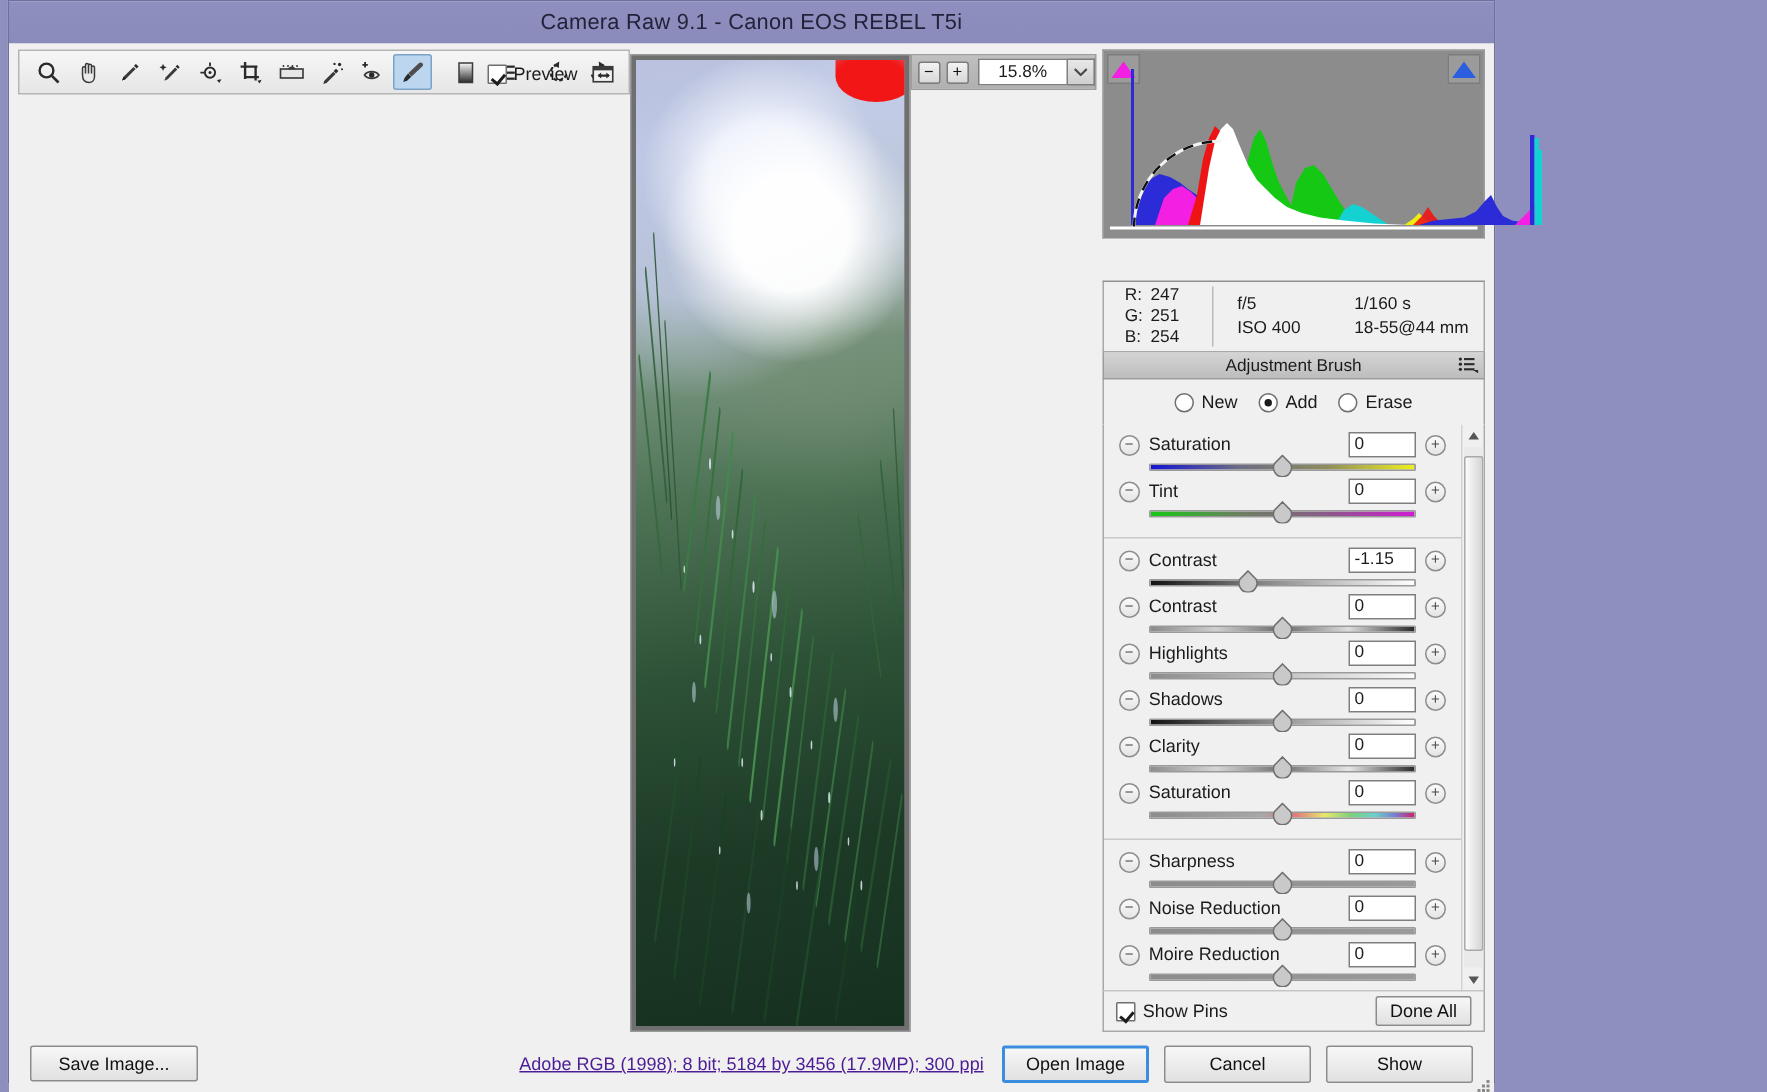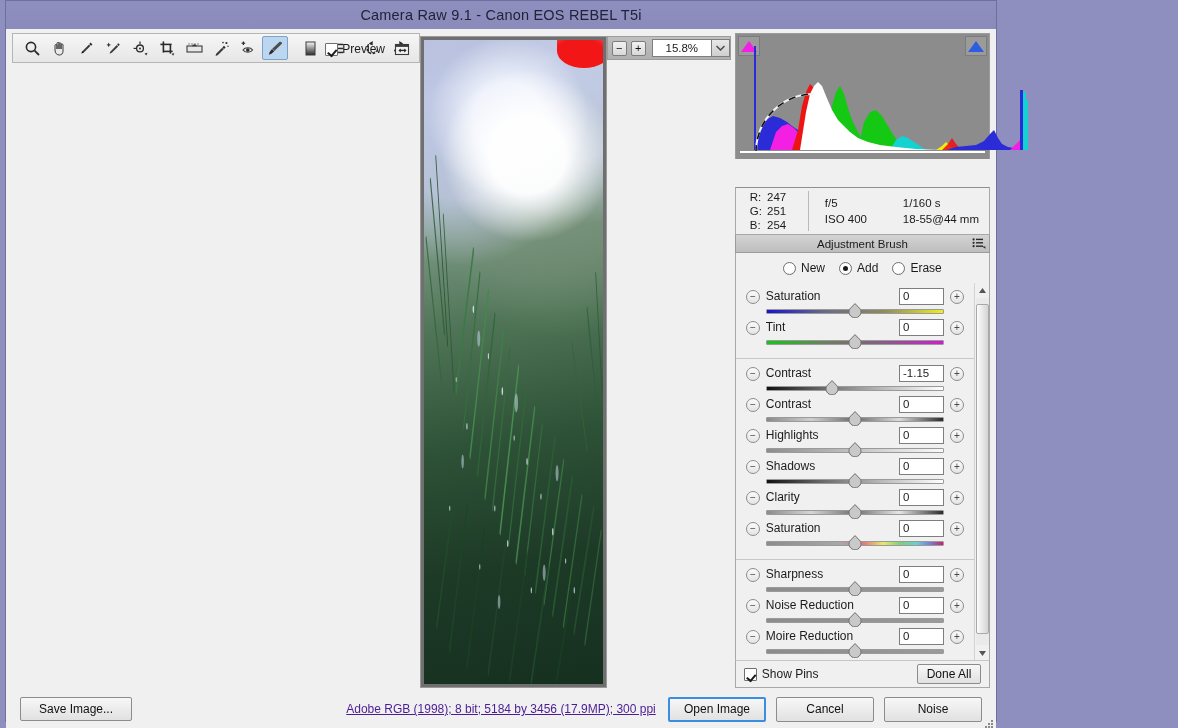--- a/index.html
+++ b/index.html
@@ -753,21 +753,21 @@
       </div>
     </div>
   </div>
 
   <div id="footer">
     <div class="btn" id="saveimg">Save Image...</div>
     <div id="infolink">Adobe RGB (1998); 8 bit; 5184 by 3456 (17.9MP); 300 ppi</div>
     <div id="footbtns">
       <div class="btn default">Open Image</div>
       <div class="btn">Cancel</div>
-      <div class="btn">Noise</div>
+      <div class="btn">Show</div>
     </div>
     <div id="resizegrip">
       <svg width="12" height="12" viewBox="0 0 12 12">
           <g fill="#8a8a8a">
             <rect x="9" y="9" width="2" height="2"></rect>
             <rect x="6" y="9" width="2" height="2"></rect>
             <rect x="9" y="6" width="2" height="2"></rect>
             <rect x="3" y="9" width="2" height="2"></rect>
             <rect x="9" y="3" width="2" height="2"></rect>
             <rect x="6" y="6" width="2" height="2"></rect>

